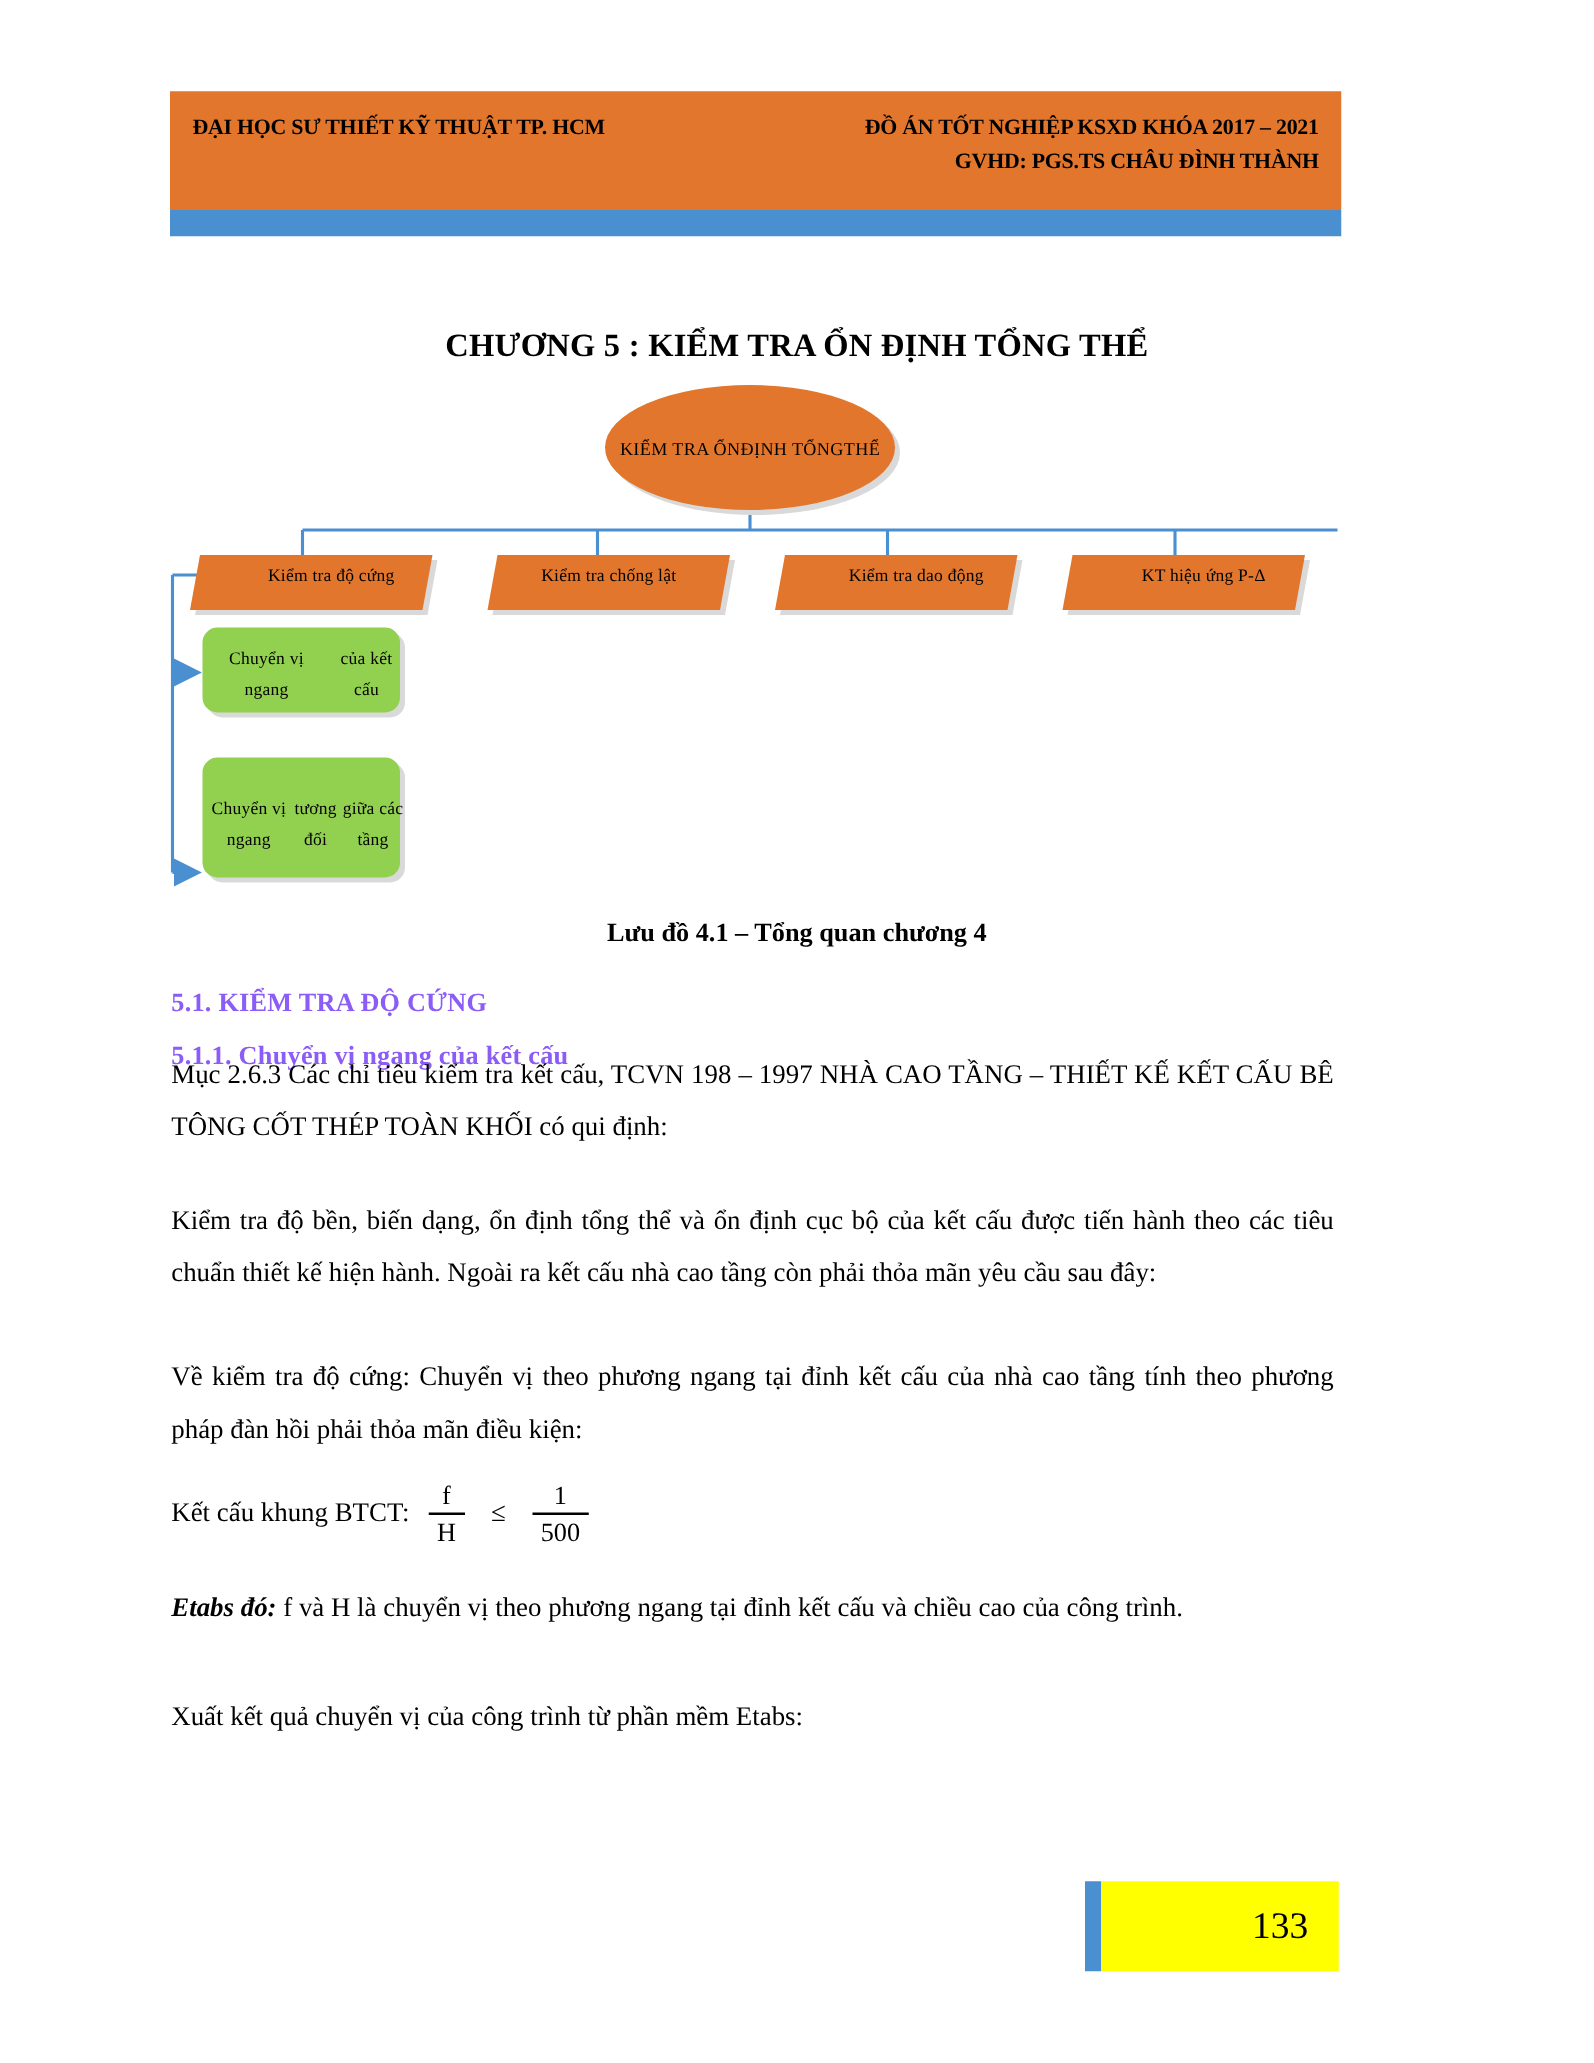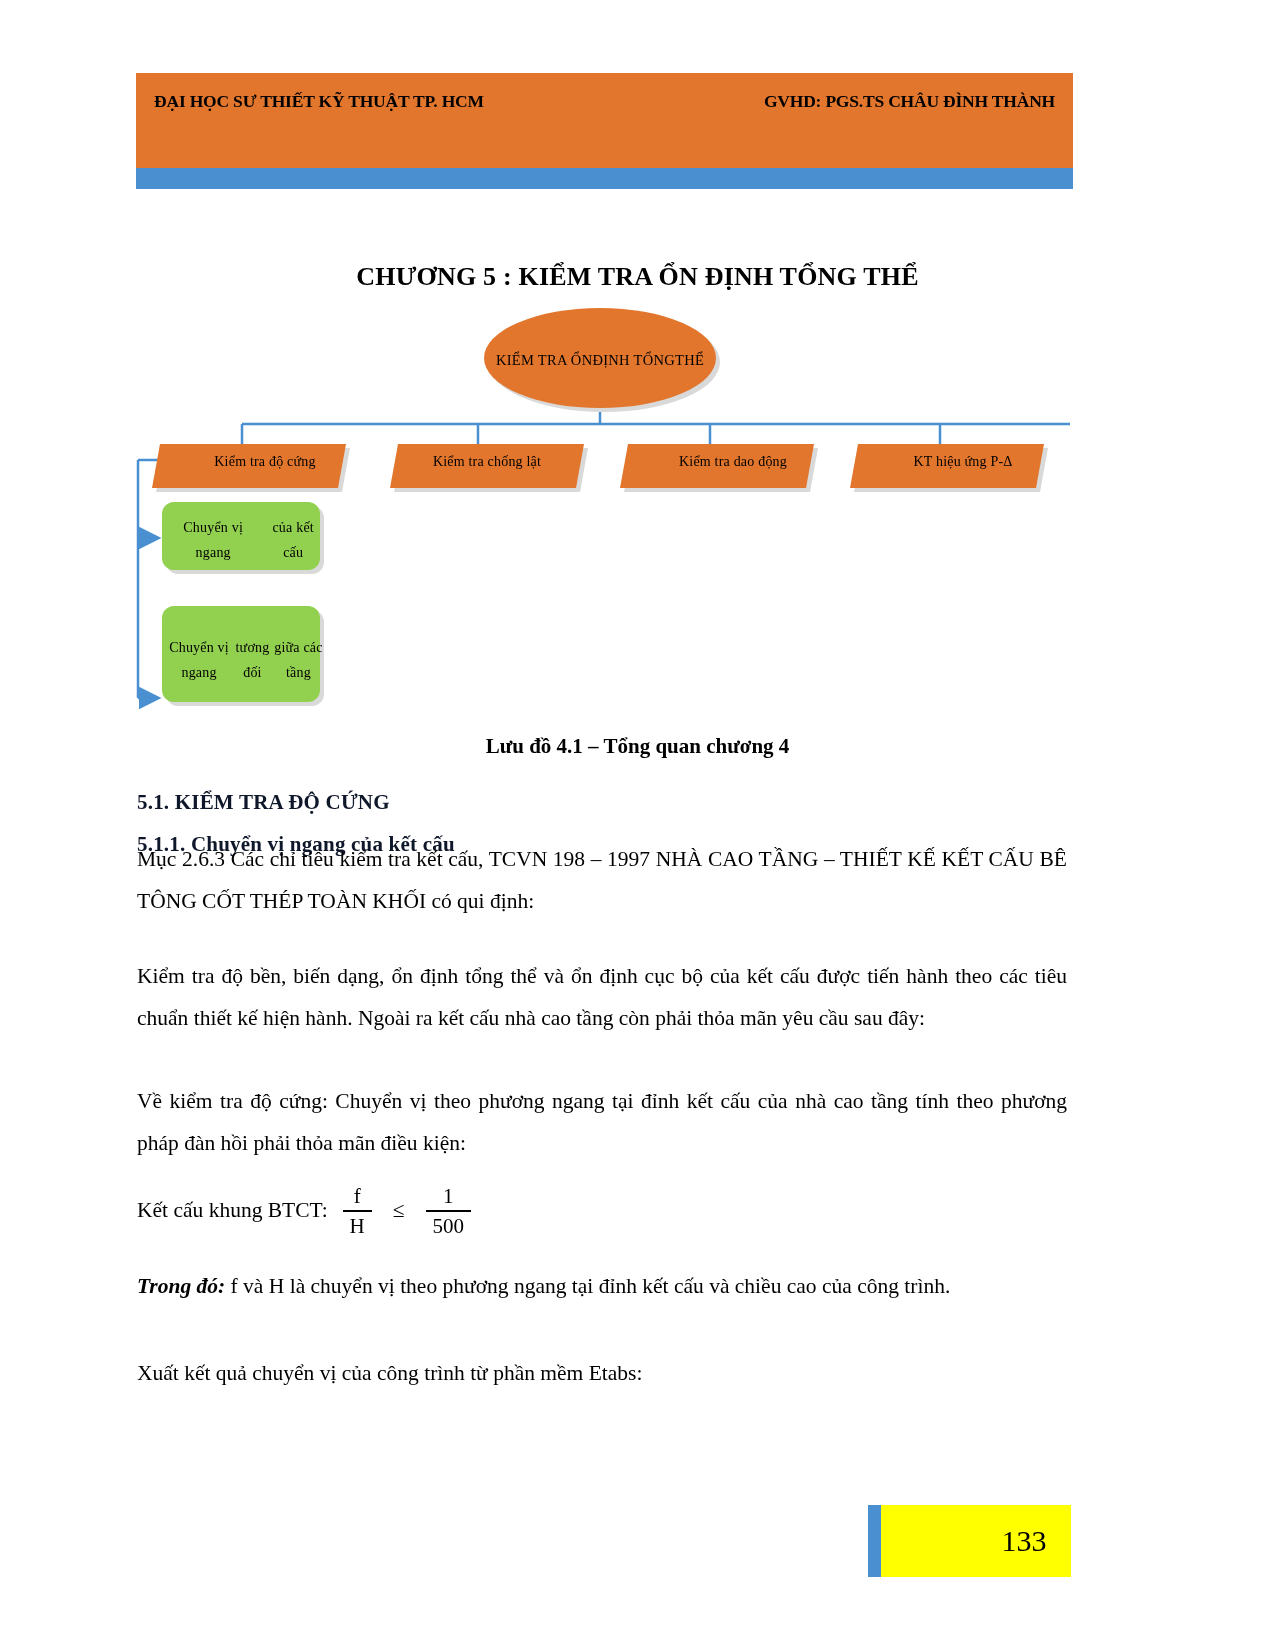--- a/index.html
+++ b/index.html
@@ -118,21 +118,21 @@
     width: 1275px;
     text-align: center;
     font-weight: bold;
     font-size: 21px;
   }
 
   
   .h-sec {
     position: absolute;
     left: 137px;
-    color: #0f172a;
+    color: #8b5cf6;
     font-weight: bold;
   }
   #h-5-1 { top: 790px; font-size: 21px; letter-spacing: 0.2px; }
   #h-5-1-1 { top: 832px; font-size: 21px; letter-spacing: 0.2px; }
 
   
   .body-p {
     position: absolute;
     left: 137px;
     width: 930px;
@@ -209,20 +209,21 @@
 </head>
 <body>
 
 <div id="page">
 
   <div id="header-band">
     <div id="header-left">
       <div>ĐẠI HỌC SƯ THIẾT KỸ THUẬT TP. HCM</div>
     </div>
     <div id="header-right">
+      <div>ĐỒ ÁN TỐT NGHIỆP KSXD KHÓA 2017 – 2021</div>
       <div>GVHD: PGS.TS CHÂU ĐÌNH THÀNH</div>
     </div>
   </div>
   <div id="header-rule"></div>
 
   <div id="chapter-title">CHƯƠNG 5 : KIỂM TRA ỔN ĐỊNH TỔNG THỂ</div>
 
   <div id="flowchart">
     <svg id="flow-svg" width="960" height="430" viewBox="0 0 960 430">
       <defs>
@@ -303,21 +304,21 @@
       <span class="den">H</span>
     </span>
     <span class="rel">≤</span>
     <span class="frac">
       <span class="num">1</span>
       <span class="bar"></span>
       <span class="den">500</span>
     </span>
   </div>
 
-  <div class="body-p" id="p-d"><span class="italic">Trong đó:</span><span> f và H là chuyển vị theo phương ngang tại đỉnh kết cấu và chiều cao của công trình.</span></div>
+  <div class="body-p" id="p-d"><span class="italic">Etabs đó:</span><span> f và H là chuyển vị theo phương ngang tại đỉnh kết cấu và chiều cao của công trình.</span></div>
 
   <div class="body-p" id="p-e">Xuất kết quả chuyển vị của công trình từ phần mềm Etabs:</div>
 
   <div id="page-number-bar"></div>
   <div id="page-number-box"></div>
   <div id="page-number">133</div>
 
 </div>
 
 </body></html>

